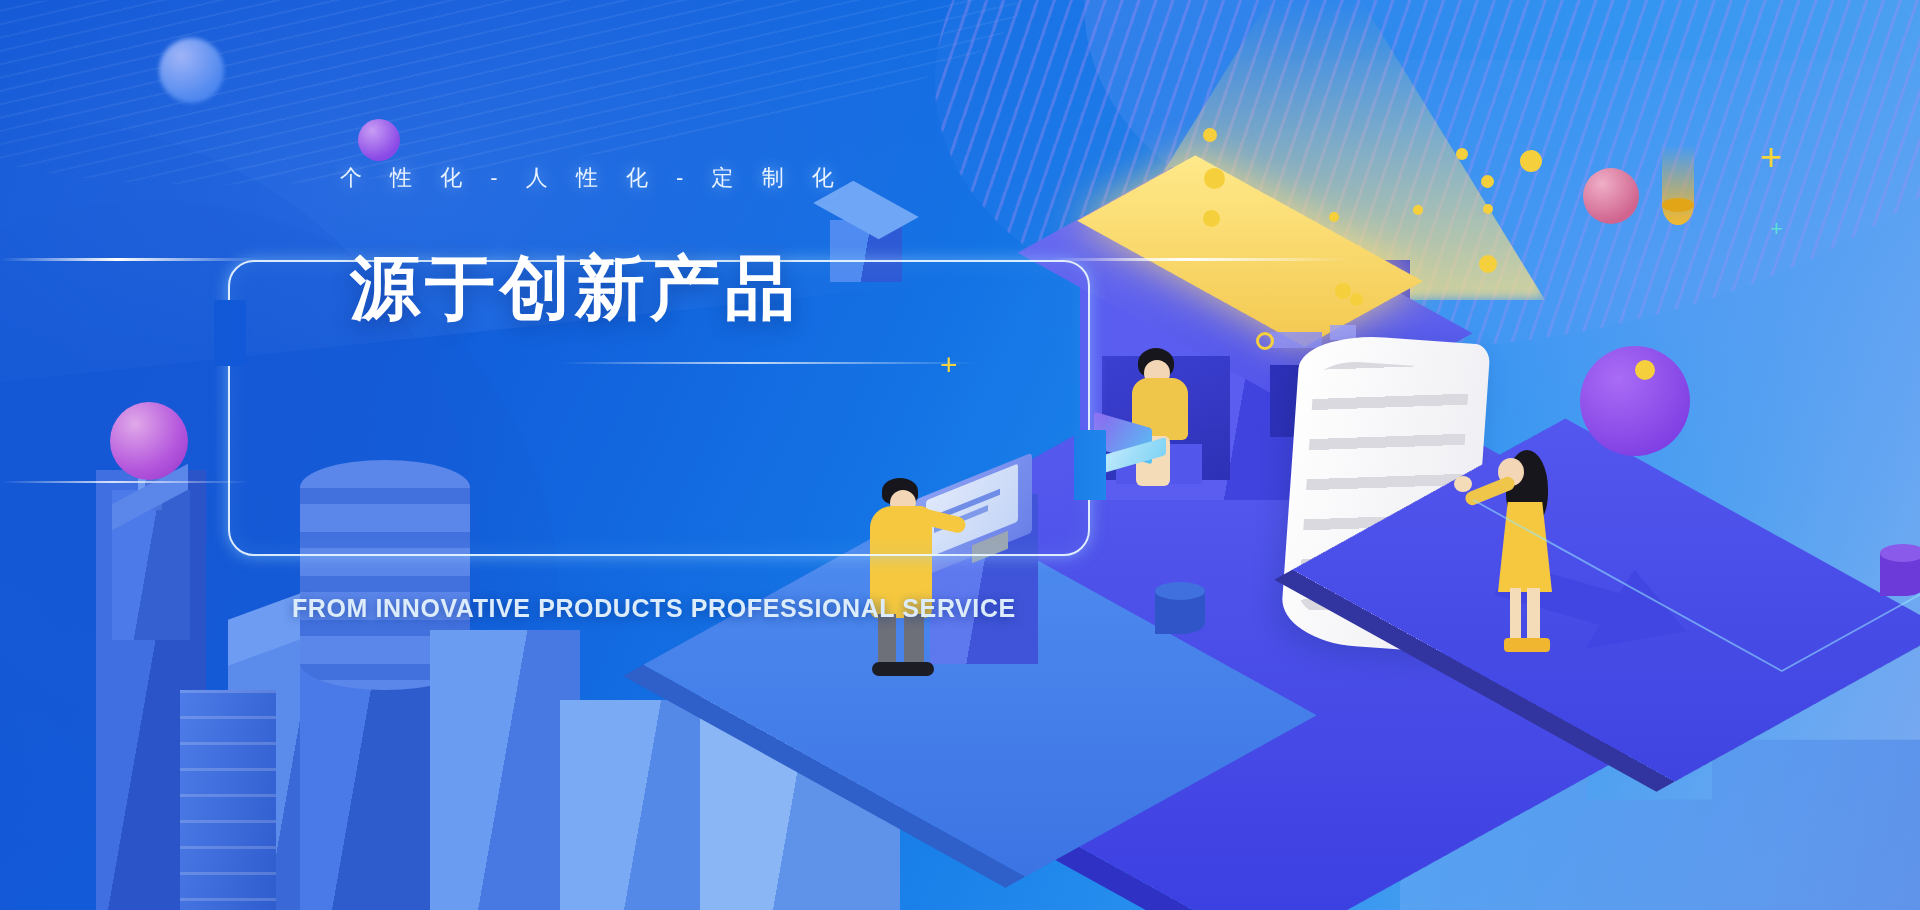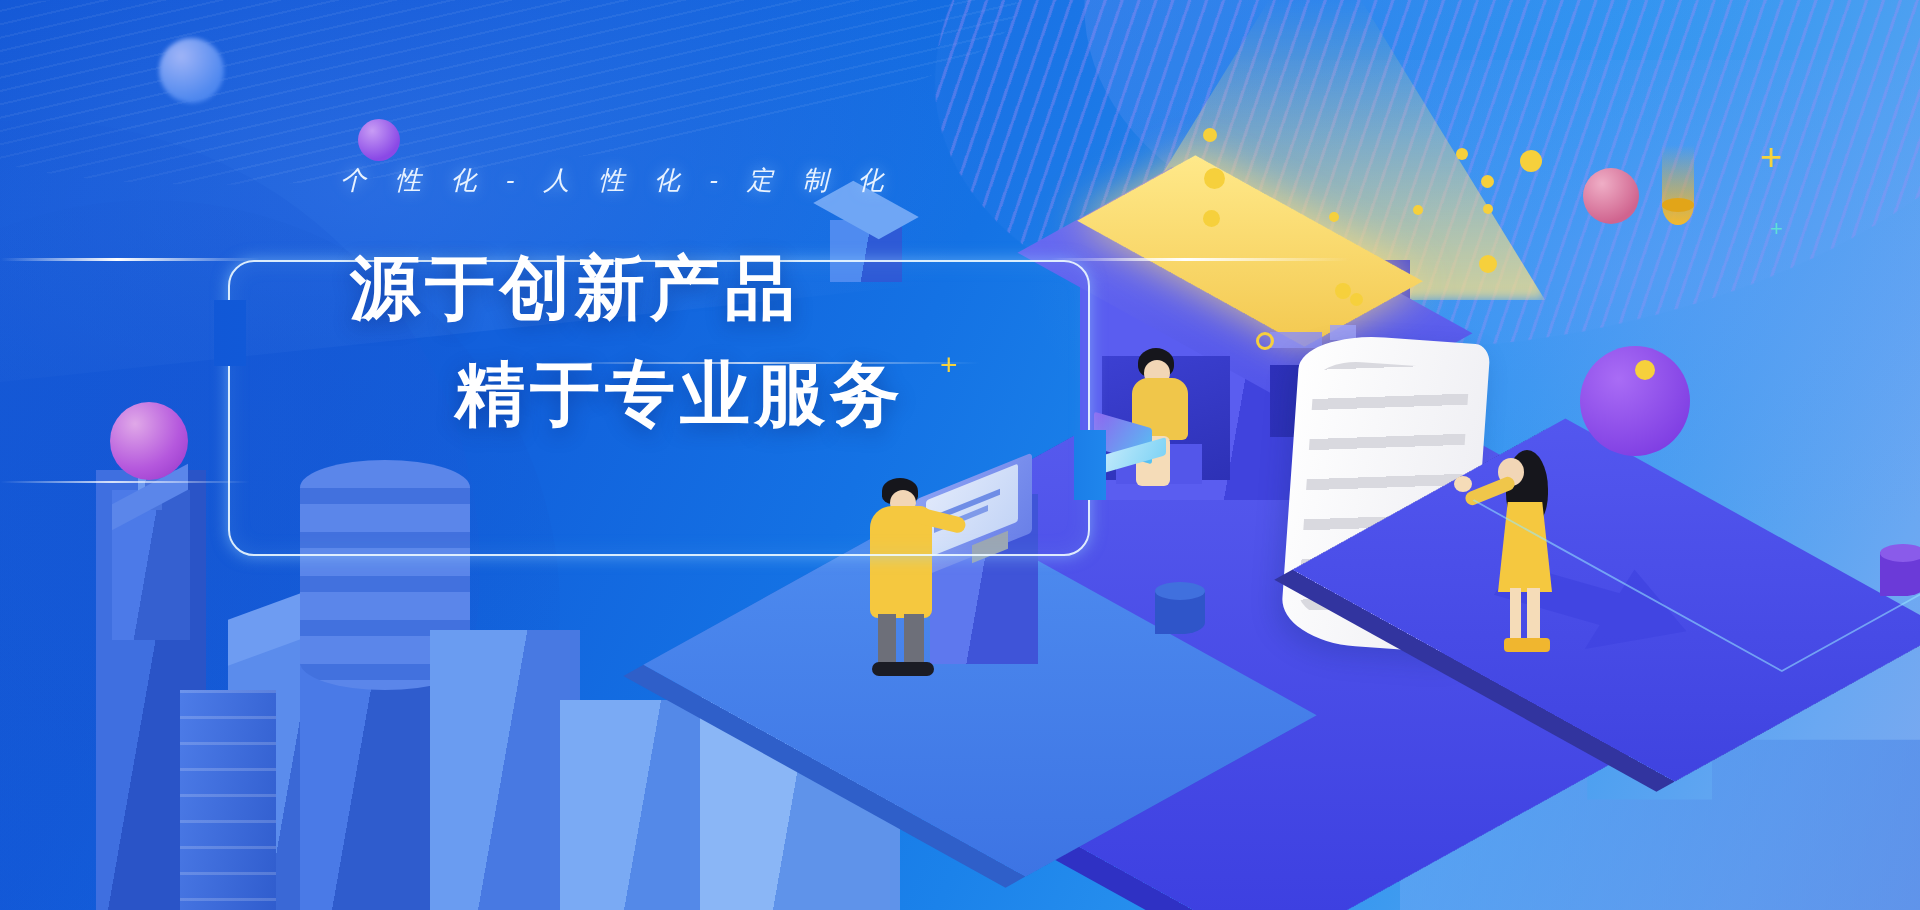--- a/index.html
+++ b/index.html
@@ -93,26 +93,25 @@
 
   
   .content {
     position: absolute;
     left: 0; top: 0; width: 1180px; height: 700px;
     z-index: 40;
   }
   .tagline {
     position: absolute;
     left: 340px; top: 163px;
-    font-size: 26px;
+    font-size: 22px;
     color: #e9f3ff;
     letter-spacing: 11px;
     white-space: nowrap;
     text-shadow: 0 0 14px rgba(160,210,255,.7);
-    font-style: italic;
   }
   .frame {
     position: absolute;
     left: 228px; top: 260px;
     width: 862px; height: 296px;
     border: 2px solid rgba(235,248,255,.92);
     border-radius: 26px;
     box-shadow: 0 0 16px rgba(150,210,255,.55), inset 0 0 22px rgba(150,210,255,.13);
   }
   .frame-mask-l {
@@ -385,18 +384,18 @@
     <div class="frame"></div>
     <div class="frame-mask-l" style="background:linear-gradient(90deg,#1158d7,#1159d8);"></div>
     <div class="frame-mask-r" style="background:linear-gradient(90deg,#1b7ee8,#1f86ec);"></div>
 
     <div class="frame-streak" style="left:0px;top:258px;width:260px;"></div>
     <div class="frame-streak" style="left:1050px;top:258px;width:300px;"></div>
     <div class="frame-streak" style="left:560px;top:362px;width:420px;height:2px;opacity:.75;"></div>
     <div class="frame-streak" style="left:0px;top:481px;width:250px;height:2px;opacity:.8;"></div>
 
     <div class="headline l1">源于创新产品</div>
-    <div class="headline l2">精于专业服务</div>
-
-
+
+
+    <div class="subtitle">FROM INNOVATIVE PRODUCTS PROFESSIONAL SERVICE</div>
   </div>
 
 </div>
 
 </body></html>

